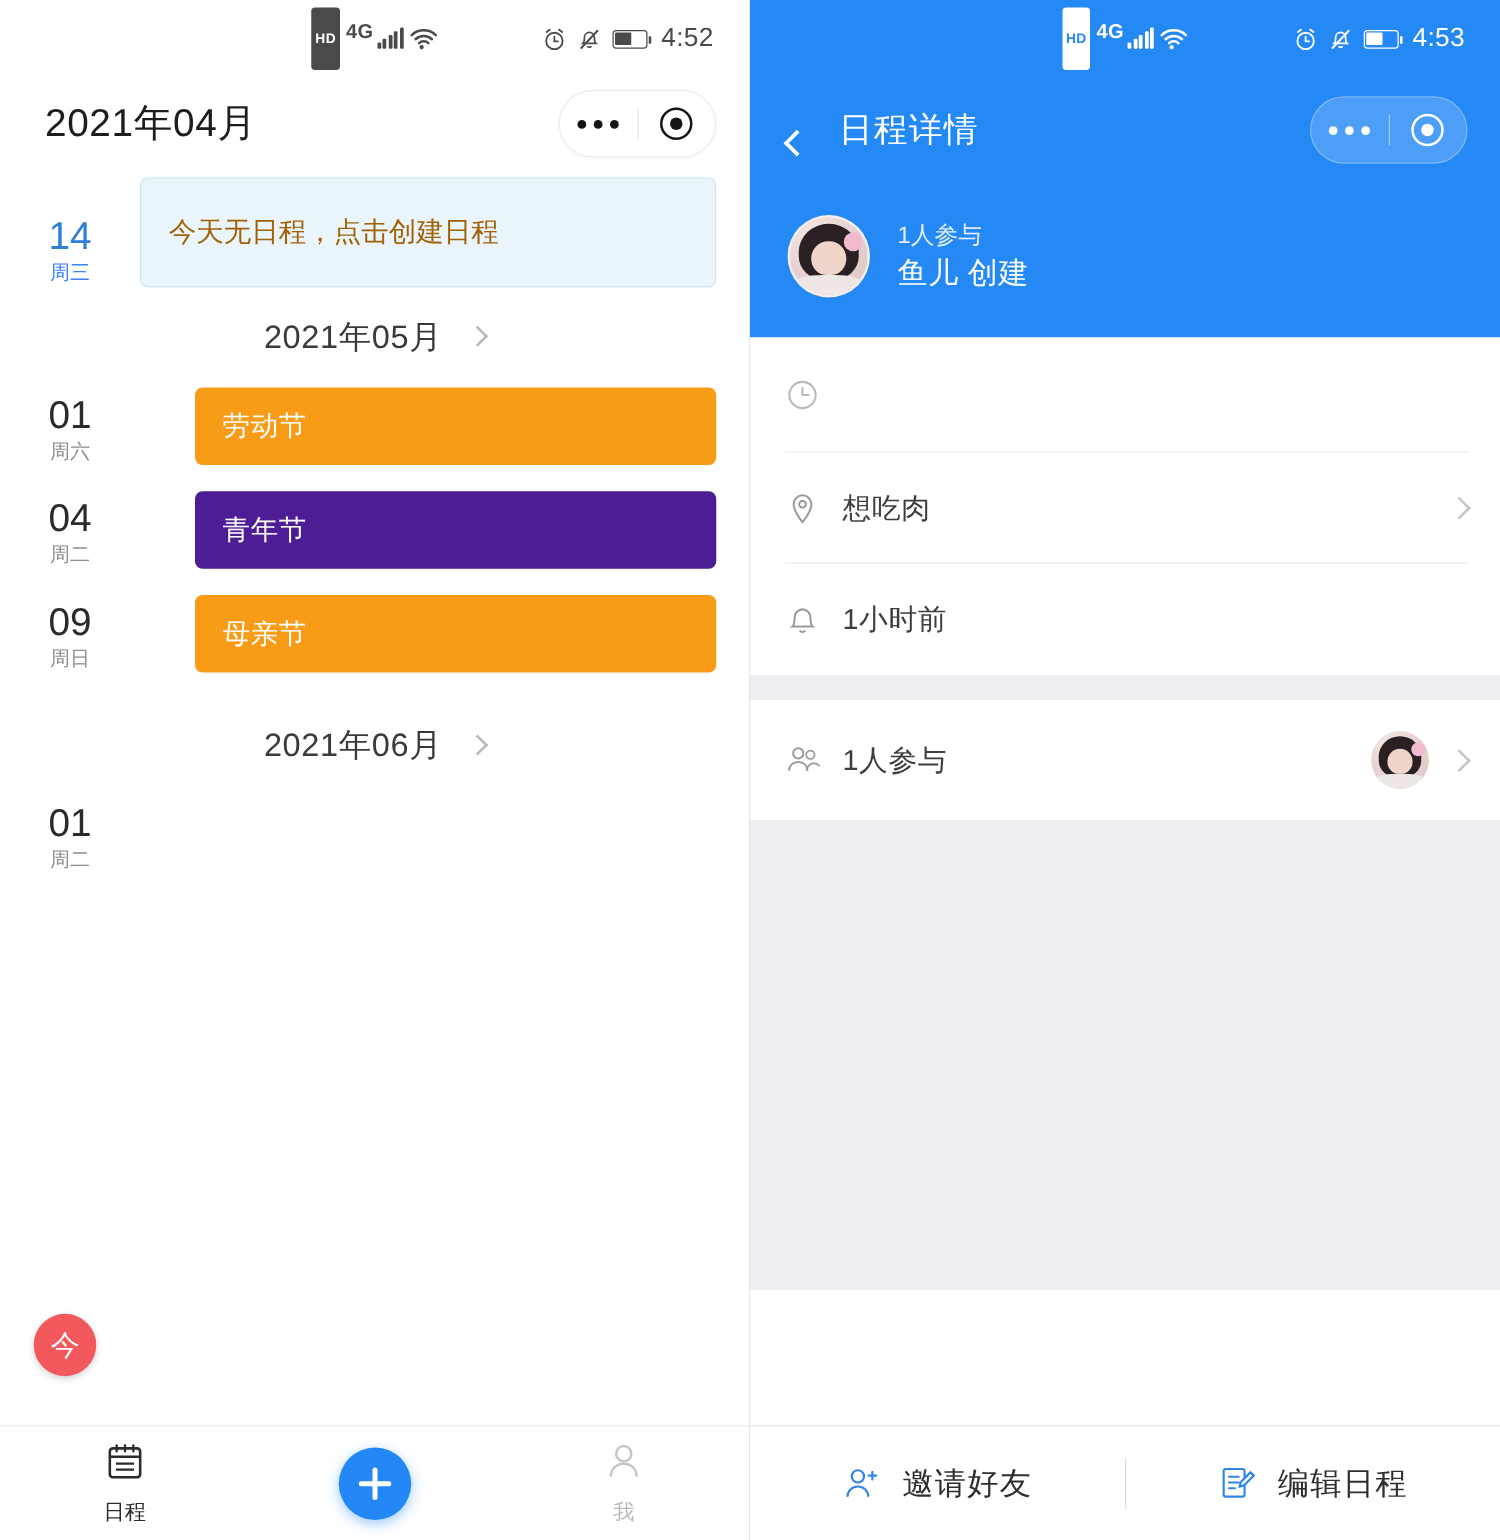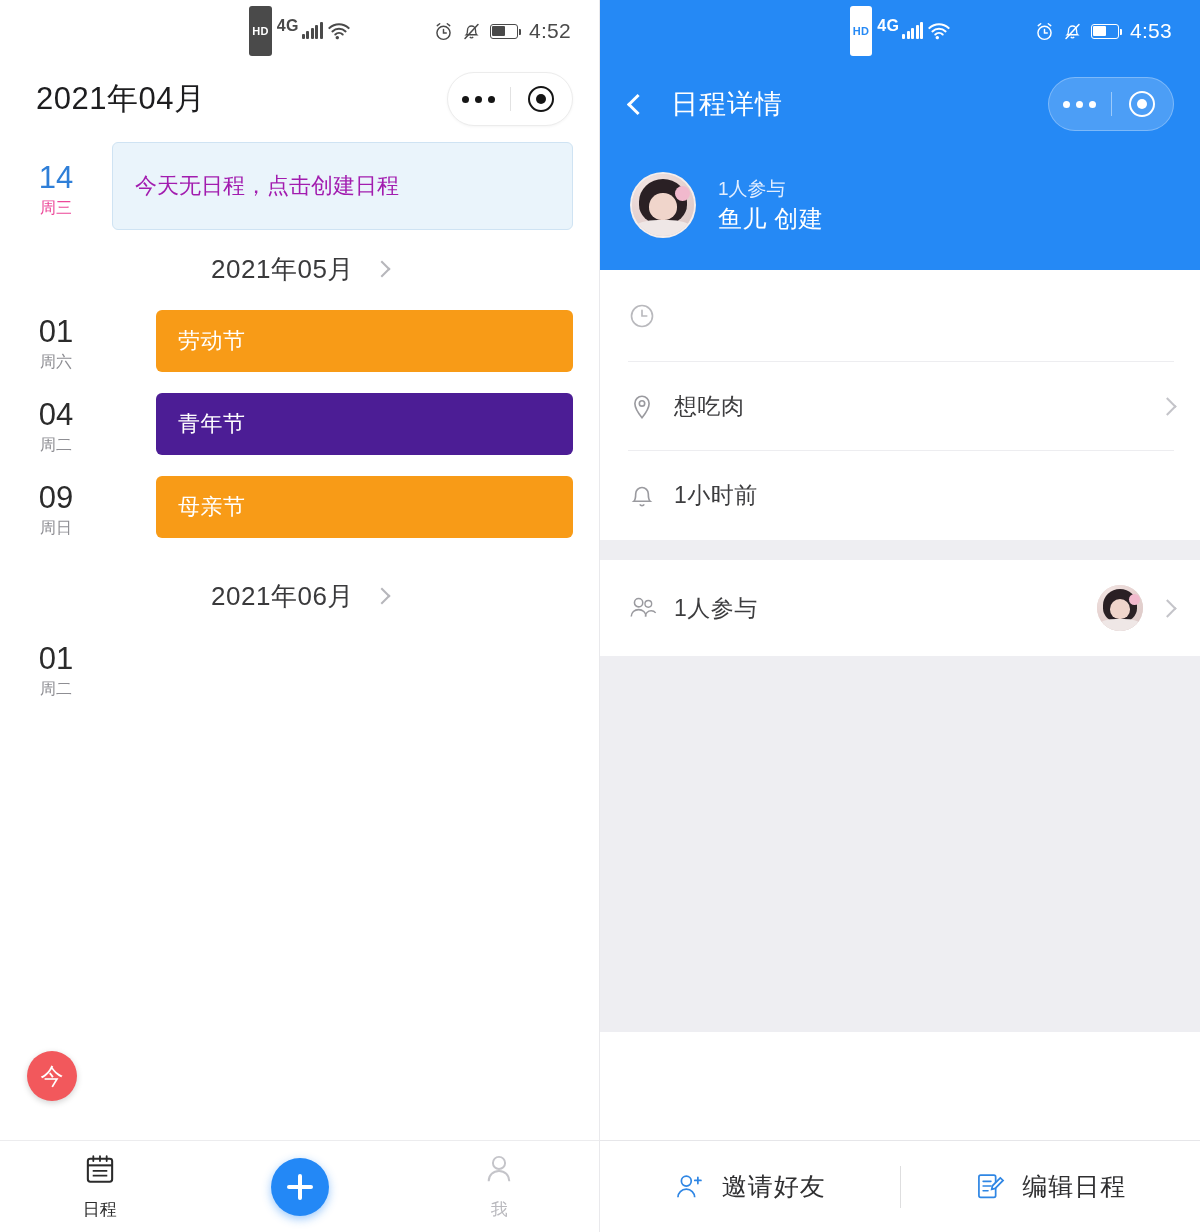--- a/index.html
+++ b/index.html
@@ -60,33 +60,33 @@
   .cap-sep { width:1px; height:24px; background:#e2e2e2; }
   .dots { display:flex; gap:6px; }
   .dots i { width:7px;height:7px;border-radius:50%;background:#151515; display:block; }
   .target {
     width:26px;height:26px;border-radius:50%;border:2.6px solid #151515;
     display:flex;align-items:center;justify-content:center;
   }
   .target i{ width:10px;height:10px;border-radius:50%;background:#151515;display:block; }
 
   
-  .day-row { display:flex; align-items:center; padding: 0 26px 0 0; }
+  .day-row { display:flex; align-items:flex-end; padding: 0 26px 0 0; }
   .day-col {
     width: 112px; text-align:center; padding-top: 6px; flex:0 0 112px;
   }
   .day-num { font-size: 31px; line-height: 36px; font-weight:400; color:#2b2b2b; }
   .day-wk  { font-size: 16px; line-height: 22px; color:#8e8e93; margin-top:1px; }
   .day-col.today .day-num { color:#2f7fd8; }
-  .day-col.today .day-wk  { color:#ec4899; }
+  .day-col.today .day-wk  { color:#3b82f6; }
 
   .empty-slot {
     flex:1; height: 88px; border:1px solid #cfe3f3; background:#eaf4fb;
     border-radius:6px; display:flex; align-items:center; padding-left: 22px;
-    color:#a21caf; font-size: 22px;
+    color:#a16207; font-size: 22px;
   }
 
   
   .month-sep {
     height: 78px; display:flex; align-items:center; justify-content:center;
     gap: 22px;
   }
   .month-sep .lbl { font-size: 26px; color:#3a3a3c; letter-spacing:.5px; }
   .chev {
     display:inline-block; width:12px; height:12px;
@@ -127,21 +127,21 @@
   .plus-fab .h{position:absolute;width:26px;height:4px;background:#fff;border-radius:2px;}
   .plus-fab .v{position:absolute;width:4px;height:26px;background:#fff;border-radius:2px;}
   .plus-wrap{position:relative;display:flex;align-items:center;justify-content:center;width:58px;height:58px;}
 
   
   .blue-head { height: 270px; }
   .nav-row {
     height: 84px; display:flex; align-items:center; padding: 0 26px 0 30px;
     justify-content:space-between;
   }
-  .nav-left { display:flex; align-items:center; gap: 26px; }
+  .nav-left { display:flex; align-items:flex-end; gap: 26px; }
   .back-chev {
     display:inline-block;width:15px;height:15px;
     border-left:3px solid #fff;border-bottom:3px solid #fff;
     transform: rotate(45deg);
   }
   .nav-title { color:#fff; font-size: 27px; letter-spacing:1px; }
   .capsule.on-blue {
     background: rgba(255,255,255,.18); border:1px solid rgba(255,255,255,.28);
     box-shadow:none;
   }

